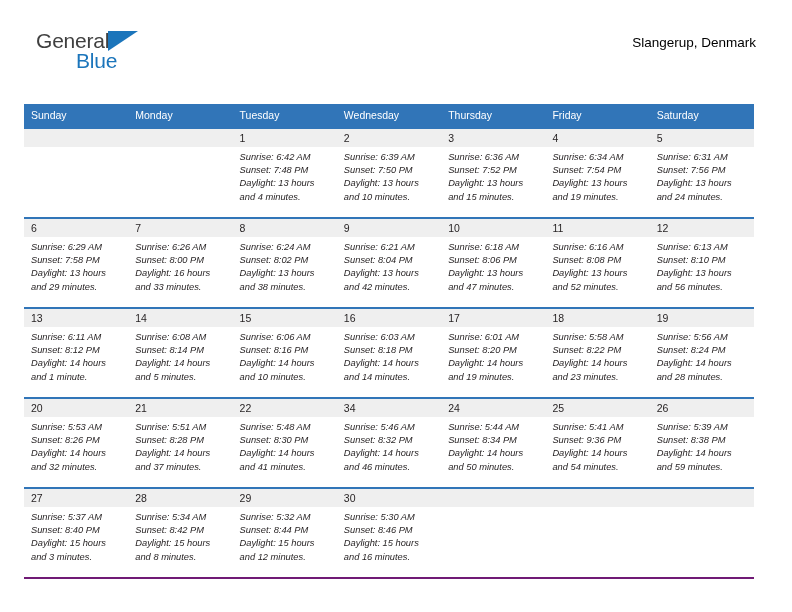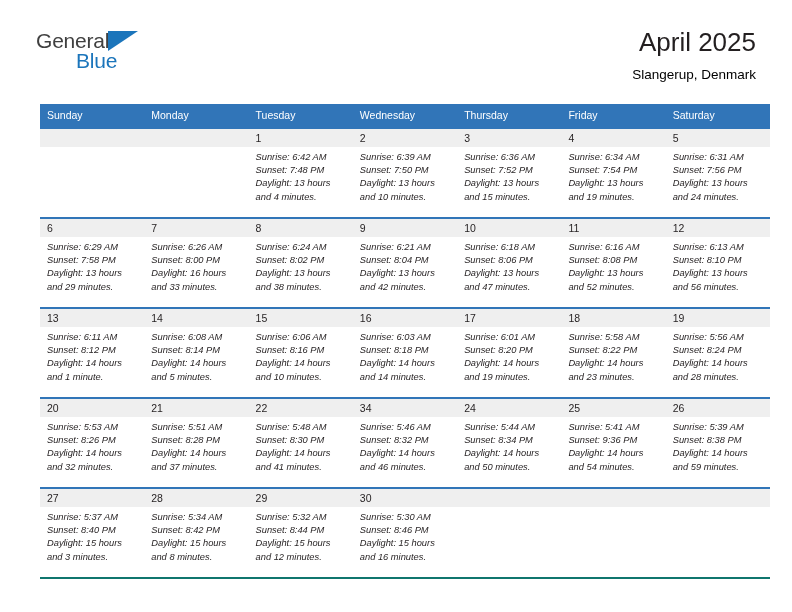--- a/index.html
+++ b/index.html
@@ -70,21 +70,21 @@
   .cal-subtitle {
     font-size: 13.5px;
     color: #000000;
     line-height: 20px;
     margin-top: 7px;
   }
 
   
   .calendar {
     position: absolute;
-    left: 40px;
+    left: 24px;
     top: 104px;
     width: 730px;
   }
   table.cal {
     width: 100%;
     border-collapse: collapse;
     table-layout: fixed;
   }
   table.cal thead th {
     background: #3175b8;
@@ -96,21 +96,21 @@
     height: 21px;
   }
   table.cal tbody td {
     vertical-align: top;
     border-top: 2px solid #3175b8;
     height: 90px;
     padding: 0;
     background: #ffffff;
   }
   table.cal tbody tr:last-child td {
-    border-bottom: 2px solid #0f766e;
+    border-bottom: 2px solid #701a75;
   }
   .daynum-band {
     background: #efefef;
     height: 18px;
     padding: 2px 0 0 7px;
     font-size: 10.5px;
     color: #231f20;
     line-height: 14px;
   }
   td.empty .daynum-band { background: #efefef; }
@@ -133,21 +133,20 @@
 
   <div class="top-bar">
 
     <div class="logo">
       <span class="logo-general">General</span>
       <span class="logo-triangle"></span>
       <span class="logo-blue">Blue</span>
     </div>
 
     <div class="title-block">
-      <div class="cal-title">April 2025</div>
       <div class="cal-subtitle">Slangerup, Denmark</div>
     </div>
 
   </div>
 
   <div class="calendar">
     <table class="cal">
       <thead>
         <tr id="weekday-row">
             <th>Sunday</th>

